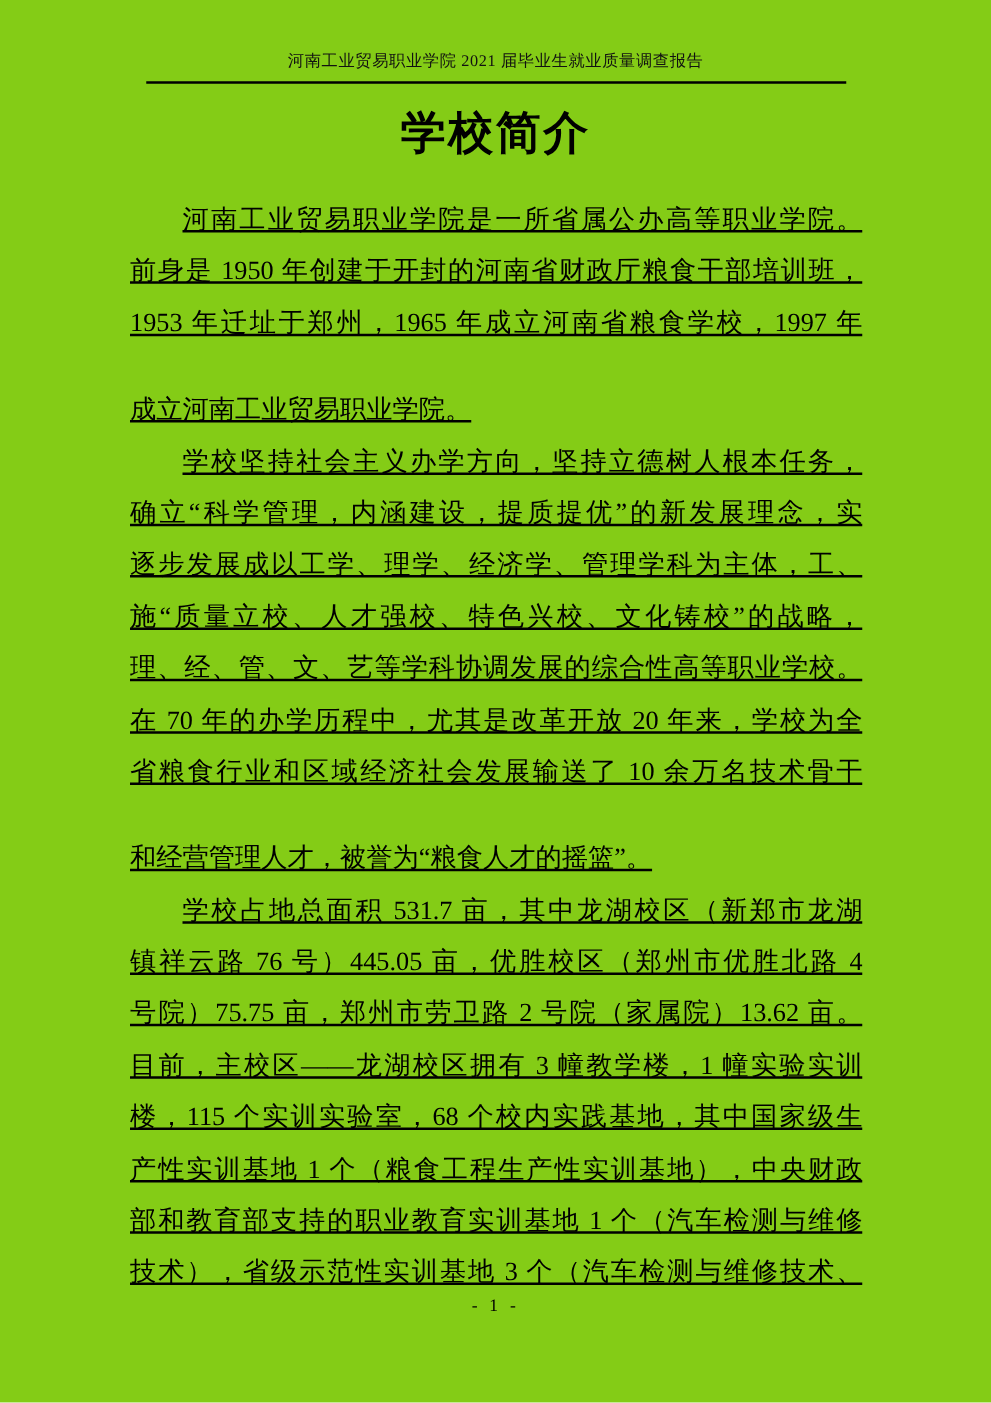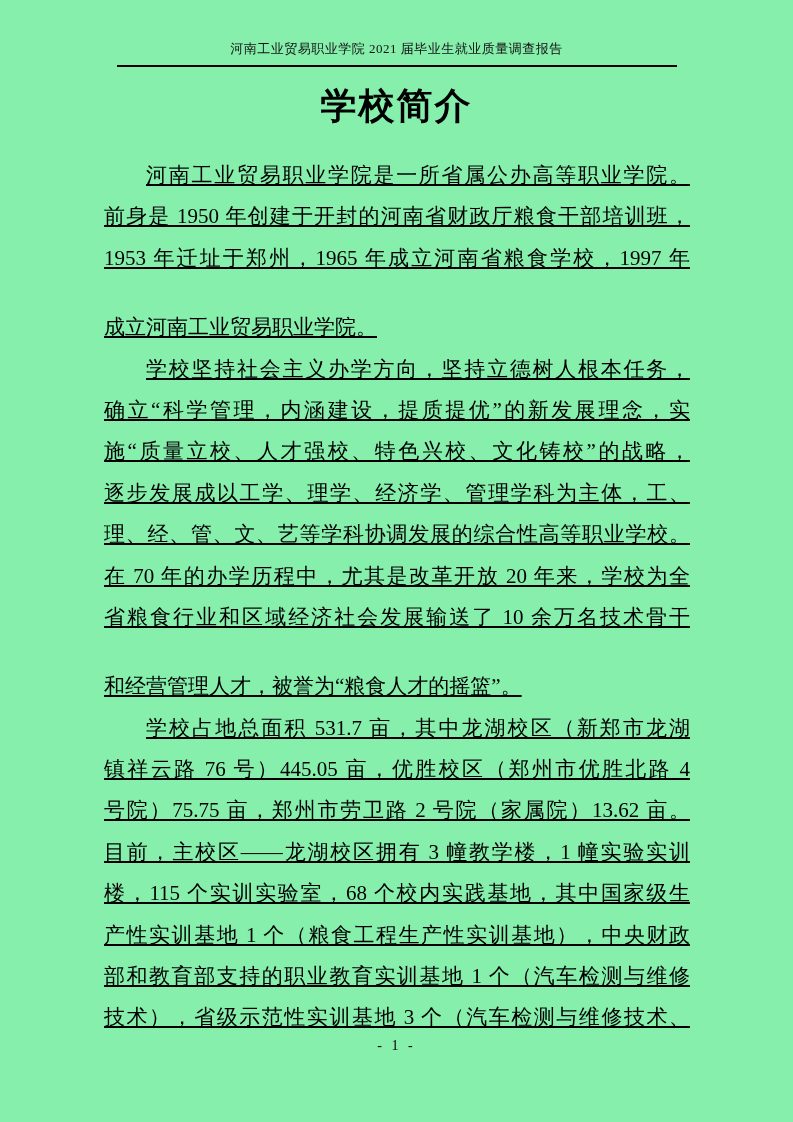--- a/index.html
+++ b/index.html
@@ -4,21 +4,21 @@
 <style>
   html, body {
     margin: 0;
     padding: 0;
     background: #ffffff;
   }
   .page {
     position: relative;
     width: 793px;
     height: 1122px;
-    background: #86efac;
+    background: #84cc16;
     color: #000000;
     font-family: "Liberation Serif", "DejaVu Serif", serif;
     overflow: hidden;
     margin: 0 auto;
   }
   .header-text {
     position: absolute;
     top: 40px;
     left: 0;
     width: 100%;
@@ -92,22 +92,22 @@
 
   <h1 class="doc-title">学校简介</h1>
 
   <div class="body-text" id="body-text">
       <div class="line first">河南工业贸易职业学院是一所省属公办高等职业学院。</div>
       <div class="line">前身是 1950 年创建于开封的河南省财政厅粮食干部培训班，</div>
       <div class="line">1953 年迁址于郑州，1965 年成立河南省粮食学校，1997 年</div>
       <div class="line para-end">成立河南工业贸易职业学院。</div>
       <div class="line first">学校坚持社会主义办学方向，坚持立德树人根本任务，</div>
       <div class="line">确立“科学管理，内涵建设，提质提优”的新发展理念，实</div>
+      <div class="line">逐步发展成以工学、理学、经济学、管理学科为主体，工、</div>
       <div class="line">施“质量立校、人才强校、特色兴校、文化铸校”的战略，</div>
-      <div class="line">逐步发展成以工学、理学、经济学、管理学科为主体，工、</div>
       <div class="line">理、经、管、文、艺等学科协调发展的综合性高等职业学校。</div>
       <div class="line">在 70 年的办学历程中，尤其是改革开放 20 年来，学校为全</div>
       <div class="line">省粮食行业和区域经济社会发展输送了 10 余万名技术骨干</div>
       <div class="line para-end">和经营管理人才，被誉为“粮食人才的摇篮”。</div>
       <div class="line first">学校占地总面积 531.7 亩，其中龙湖校区（新郑市龙湖</div>
       <div class="line">镇祥云路 76 号）445.05 亩，优胜校区（郑州市优胜北路 4</div>
       <div class="line">号院）75.75 亩，郑州市劳卫路 2 号院（家属院）13.62 亩。</div>
       <div class="line">目前，主校区——龙湖校区拥有 3 幢教学楼，1 幢实验实训</div>
       <div class="line">楼，115 个实训实验室，68 个校内实践基地，其中国家级生</div>
       <div class="line">产性实训基地 1 个（粮食工程生产性实训基地），中央财政</div>

